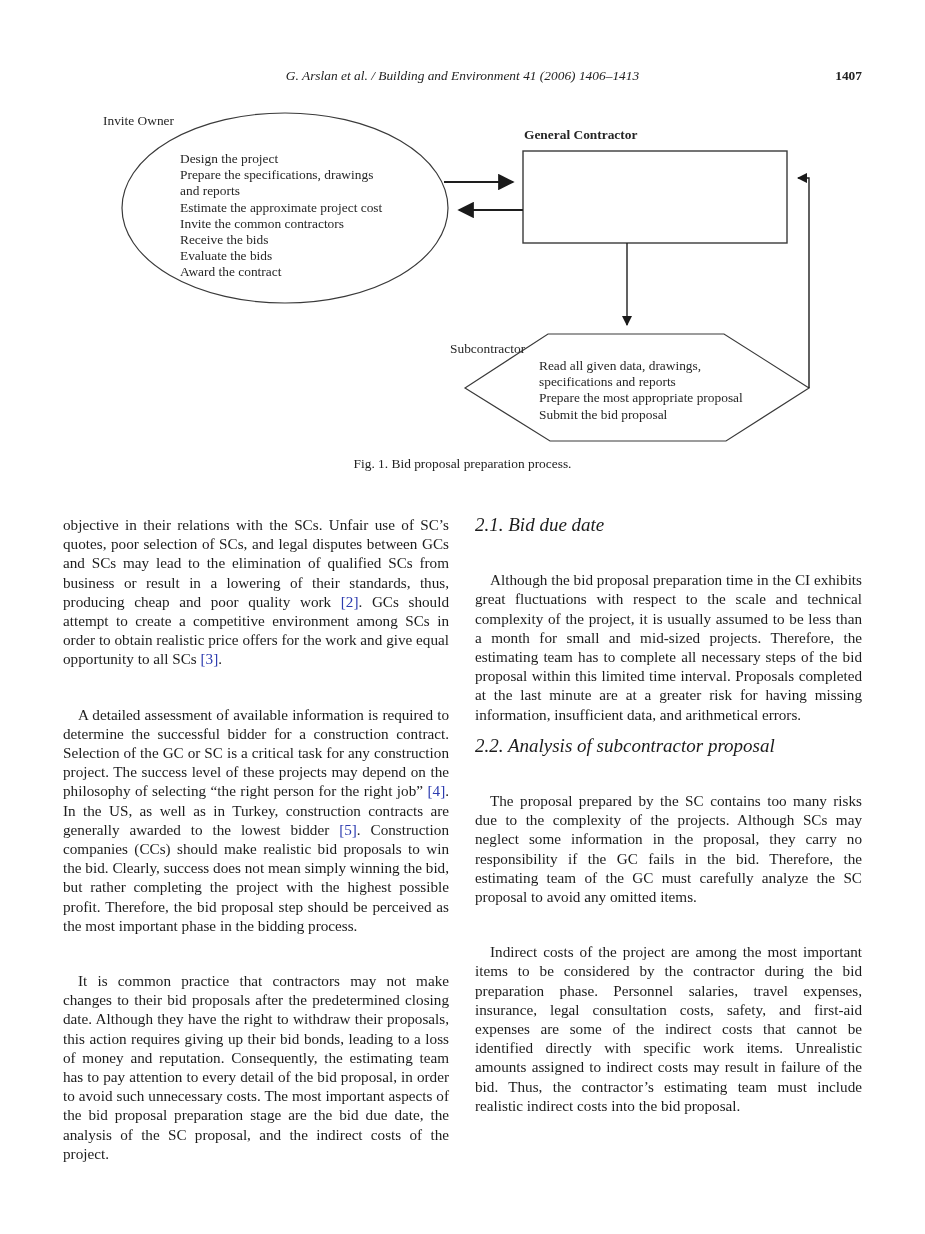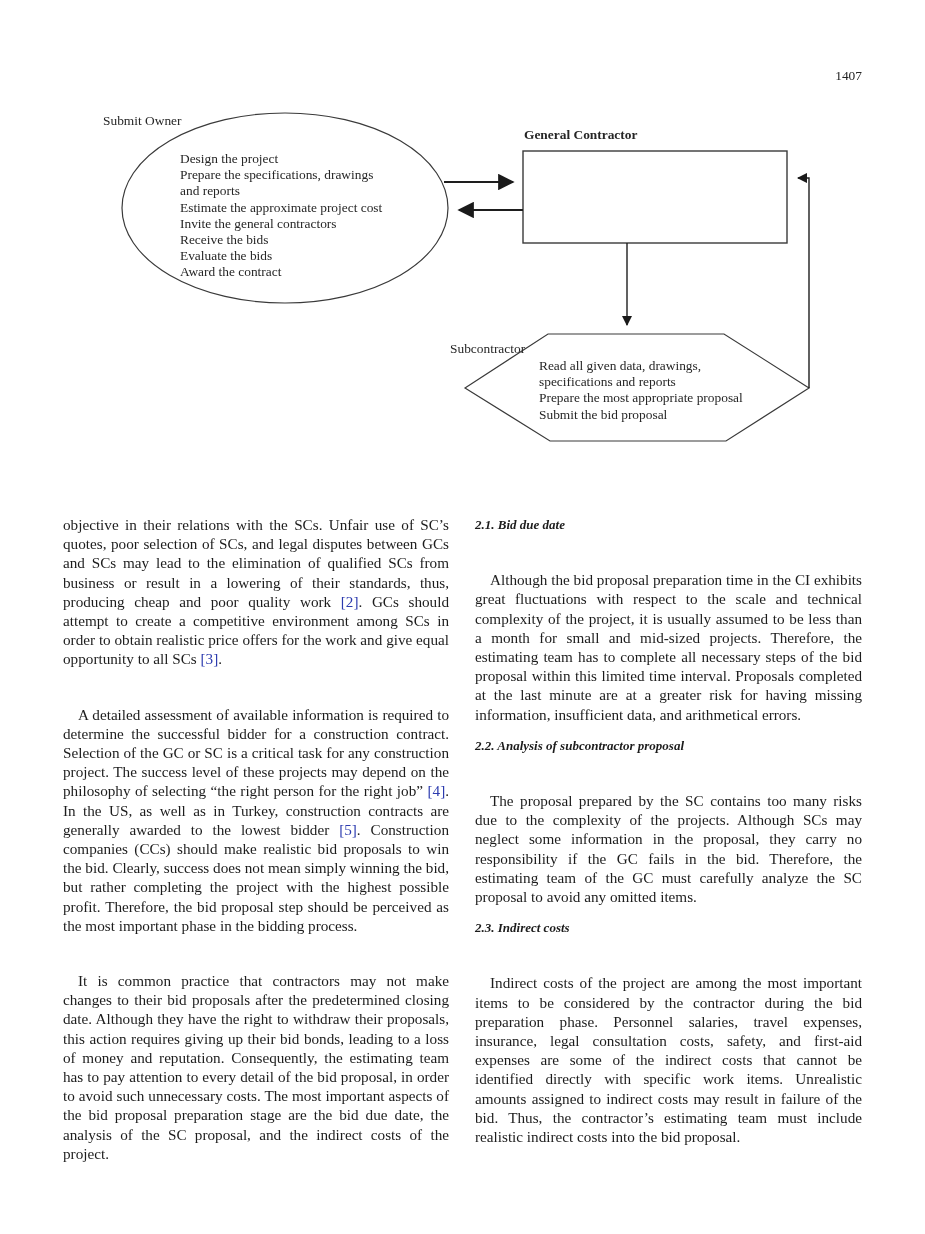--- a/index.html
+++ b/index.html
@@ -4,104 +4,105 @@
 <style>
   html,body{margin:0;padding:0;background:#e8e8e8;}
   .page{
     position:relative;width:925px;height:1234px;background:#ffffff;
     font-family:"Liberation Serif","DejaVu Serif",serif;color:#1f1f1f;
     margin:0 auto;overflow:hidden;
   }
   
   .running-head{position:absolute;top:68px;left:0;right:0;text-align:center;
     font-style:italic;font-size:13.4px;color:#222;}
-  .page-num{position:absolute;top:68px;right:63px;font-size:13.4px;color:#222;}
+  .page-num{position:absolute;top:68px;right:63px;font-size:13.4px;color:#222;font-weight:bold;}
   
   .figure{position:absolute;top:105px;left:0;width:925px;height:382px;font-size:13.4px;color:#262626;}
   .figure svg{position:absolute;top:0;left:0;}
   .shape-label{position:absolute;white-space:nowrap;}
   #label-po{left:103px;top:8px;}
   #label-gc{left:524px;top:22px;font-weight:bold;}
   #label-sc{left:418px;top:236px;margin-left:32px;}
   .shape-lines{position:absolute;line-height:16.2px;white-space:nowrap;}
   .po-lines{left:180px;top:46px;}
   .gc-lines{left:539px;top:62px;}
   .hex-lines{left:539px;top:253px;}
   .fig-caption{position:absolute;left:0;right:0;top:351px;text-align:center;font-size:13.4px;color:#222;}
   
   .body{position:absolute;top:515px;left:0;width:795px;height:700px;}
   .col{position:absolute;top:0;font-size:15.2px;line-height:19.2px;text-align:justify;color:#1c1c1c;}
   .col-left{left:63px;width:386px;}
   .col-right{left:475px;width:387px;}
   .col p{margin:0;}
   .col p.indent{text-indent:15px;margin-top:36px;}
-  h3.section{font-size:13px;line-height:19.2px;font-weight:bold;font-style:italic;
+  h3.section{font-size:19px;line-height:19.2px;font-weight:normal;font-style:italic;
     margin:12px 0 18px 0;text-align:left;}
   h3.section:first-child{margin-top:0;}
   a.cite{color:#2b3aae;text-decoration:none;cursor:pointer;}
 </style>
 </head>
 <body>
 
 <div class="page">
 
+  <div class="running-head">G. Arslan et al. / Building and Environment 41 (2006) 1406–1413</div>
   <div class="page-num">1407</div>
 
   <div class="figure">
     <svg width="925" height="382" viewBox="0 0 925 382">
       <defs>
         <marker id="arrow" viewBox="0 0 10 10" refX="9" refY="5" markerWidth="7.5" markerHeight="7.5" orient="auto-start-reverse">
           <path d="M0,0 L10,5 L0,10 z" fill="#1a1a1a"></path>
         </marker>
       </defs>
       <ellipse cx="285" cy="103" rx="163" ry="95" fill="none" stroke="#3a3a3a" stroke-width="1.2"></ellipse>
       <rect x="523" y="46" width="264" height="92" fill="none" stroke="#3a3a3a" stroke-width="1.4"></rect>
       <polygon points="465,283 548,229 724,229 809,283 726,336 550,336" fill="none" stroke="#3a3a3a" stroke-width="1.2"></polygon>
       <line x1="444" y1="77" x2="513" y2="77" stroke="#1e1e1e" stroke-width="2.2" marker-end="url(#arrow)"></line>
       <line x1="523" y1="105" x2="459" y2="105" stroke="#1e1e1e" stroke-width="2.2" marker-end="url(#arrow)"></line>
       <line x1="627" y1="138" x2="627" y2="220" stroke="#1e1e1e" stroke-width="1.4" marker-end="url(#arrow)"></line>
       <path d="M809,283 L809,73 L798,73" fill="none" stroke="#1e1e1e" stroke-width="1.4" marker-end="url(#arrow)"></path>
     </svg>
 
-    <div class="shape-label" id="label-po">Submit Owner</div>
+    <div class="shape-label" id="label-po">Invite Owner</div>
     <div class="shape-label" id="label-gc">General Contractor</div>
     <div class="shape-label" id="label-sc">Subcontractor</div>
 
     <div class="shape-lines po-lines">
       <div>Design the project</div>
       <div>Prepare the specifications, drawings</div>
       <div>and reports</div>
       <div>Estimate the approximate project cost</div>
-      <div>Invite the general contractors</div>
+      <div>Invite the common contractors</div>
       <div>Receive the bids</div>
       <div>Evaluate the bids</div>
       <div>Award the contract</div>
     </div>
 
 
     <div class="shape-lines hex-lines">
       <div>Read all given data, drawings,</div>
       <div>specifications and reports</div>
       <div>Prepare the most appropriate proposal</div>
       <div>Submit the bid proposal</div>
     </div>
 
+    <div class="fig-caption">Fig. 1. Bid proposal preparation process.</div>
   </div>
 
   <div class="body">
 
     <div class="col col-left">
       <p><span>objective in their relations with the SCs. Unfair use of SC’s quotes, poor selection of SCs, and legal disputes between GCs and SCs may lead to the elimination of qualified SCs from business or result in a lowering of their standards, thus, producing cheap and poor quality work </span><a class="cite">[2]</a><span>. GCs should attempt to create a competitive environment among SCs in order to obtain realistic price offers for the work and give equal opportunity to all SCs </span><a class="cite">[3]</a><span>.</span></p>
       <p class="indent"><span>A detailed assessment of available information is required to determine the successful bidder for a construction contract. Selection of the GC or SC is a critical task for any construction project. The success level of these projects may depend on the philosophy of selecting “the right person for the right job” </span><a class="cite">[4]</a><span>. In the US, as well as in Turkey, construction contracts are generally awarded to the lowest bidder </span><a class="cite">[5]</a><span>. Construction companies (CCs) should make realistic bid proposals to win the bid. Clearly, success does not mean simply winning the bid, but rather completing the project with the highest possible profit. Therefore, the bid proposal step should be perceived as the most important phase in the bidding process.</span></p>
       <p class="indent">It is common practice that contractors may not make changes to their bid proposals after the predetermined closing date. Although they have the right to withdraw their proposals, this action requires giving up their bid bonds, leading to a loss of money and reputation. Consequently, the estimating team has to pay attention to every detail of the bid proposal, in order to avoid such unnecessary costs. The most important aspects of the bid proposal preparation stage are the bid due date, the analysis of the SC proposal, and the indirect costs of the project.</p>
     </div>
 
     <div class="col col-right">
       <h3 class="section">2.1. Bid due date</h3>
       <p class="indent">Although the bid proposal preparation time in the CI exhibits great fluctuations with respect to the scale and technical complexity of the project, it is usually assumed to be less than a month for small and mid-sized projects. Therefore, the estimating team has to complete all necessary steps of the bid proposal within this limited time interval. Proposals completed at the last minute are at a greater risk for having missing information, insufficient data, and arithmetical errors.</p>
       <h3 class="section">2.2. Analysis of subcontractor proposal</h3>
       <p class="indent">The proposal prepared by the SC contains too many risks due to the complexity of the projects. Although SCs may neglect some information in the proposal, they carry no responsibility if the GC fails in the bid. Therefore, the estimating team of the GC must carefully analyze the SC proposal to avoid any omitted items.</p>
-      <h3 class="section">2.3. Indirect costs</h3>
       <p class="indent">Indirect costs of the project are among the most important items to be considered by the contractor during the bid preparation phase. Personnel salaries, travel expenses, insurance, legal consultation costs, safety, and first-aid expenses are some of the indirect costs that cannot be identified directly with specific work items. Unrealistic amounts assigned to indirect costs may result in failure of the bid. Thus, the contractor’s estimating team must include realistic indirect costs into the bid proposal.</p>
     </div>
 
   </div>
 </div>
 
 </body></html>

